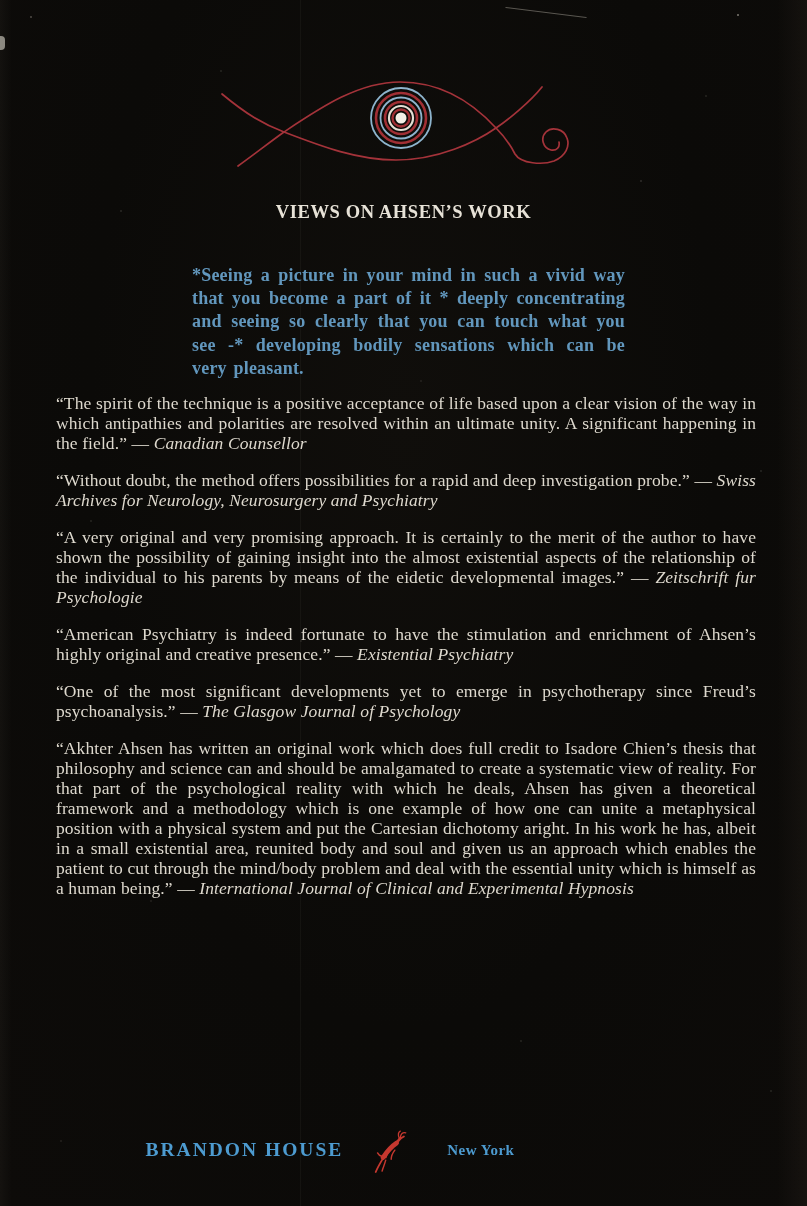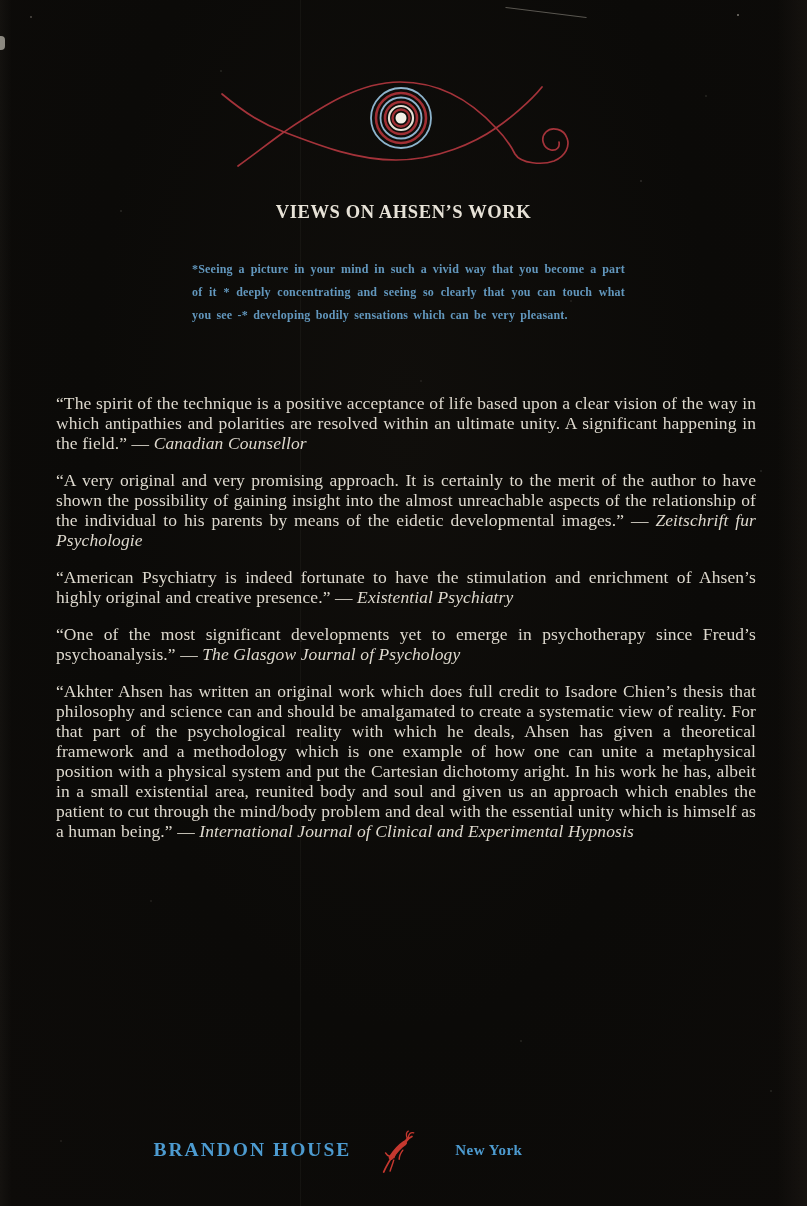--- a/index.html
+++ b/index.html
@@ -31,35 +31,35 @@
   .fish-logo{position:absolute;left:208px;top:74px;}
   
   .heading{
     position:absolute;left:0;top:202px;width:807px;
     text-align:center;font-weight:bold;font-size:18.5px;letter-spacing:0.6px;
     color:#e7e2d7;
   }
   
   .blurb{
     position:absolute;left:192px;top:246px;width:433px;
-    font-weight:bold;font-size:12px;line-height:23.2px;
+    font-weight:bold;font-size:18px;line-height:23.2px;
     text-align:justify;letter-spacing:0.2px;word-spacing:2px;
     color:#6297bd;
   }
   
   .quotes{
     position:absolute;left:56px;top:393px;width:700px;
     color:#ded9ce;font-size:17.5px;line-height:20px;
     text-align:justify;letter-spacing:0.1px;
   }
   .quotes p{margin:0 0 17px 0;}
   .quotes i{font-style:italic;}
   
   .publisher{
-    position:absolute;left:8px;top:1126px;width:660px;height:48px;
+    position:absolute;left:0;top:1126px;width:660px;height:48px;
     display:flex;align-items:center;justify-content:center;
   }
   .publisher .name{
     font-weight:bold;font-size:19.5px;letter-spacing:2px;color:#4d9bd0;
   }
   .publisher .city{
     font-weight:bold;font-size:15px;letter-spacing:0.5px;color:#4d9bd0;
   }
   .publisher .deer{margin:0 34px 0 30px;position:relative;top:2px;}
 </style>
@@ -88,21 +88,22 @@
       <circle cx="193" cy="44" r="5.5" stroke="none" fill="#f2efe6"></circle>
     </g>
   </svg>
 
   <div class="heading">VIEWS ON AHSEN’S WORK</div>
 
   <p class="blurb">*Seeing a picture in your mind in such a vivid way that you become a part of it * deeply concentrating and seeing so clearly that you can touch what you see -* developing bodily sensations which can be very pleasant.</p>
 
   <div class="quotes">
     <p><span>“The spirit of the technique is a positive acceptance of life based upon a clear vision of the way in which antipathies and polarities are resolved within an ultimate unity. A significant happening in the field.” — </span><i>Canadian Counsellor</i></p>
-    <p><span>“A very original and very promising approach. It is certainly to the merit of the author to have shown the possibility of gaining insight into the almost unreachable aspects of the relationship of the individual to his parents by means of the eidetic developmental images.” — </span><i>Zeitschrift fur Psychologie</i></p>
+    <p><span>“Without doubt, the method offers possibilities for a rapid and deep investigation probe.” — </span><i>Swiss Archives for Neurology, Neurosurgery and Psychiatry</i></p>
+    <p><span>“A very original and very promising approach. It is certainly to the merit of the author to have shown the possibility of gaining insight into the almost existential aspects of the relationship of the individual to his parents by means of the eidetic developmental images.” — </span><i>Zeitschrift fur Psychologie</i></p>
     <p><span>“American Psychiatry is indeed fortunate to have the stimulation and enrichment of Ahsen’s highly original and creative presence.” — </span><i>Existential Psychiatry</i></p>
     <p><span>“One of the most significant developments yet to emerge in psychotherapy since Freud’s psychoanalysis.” — </span><i>The Glasgow Journal of Psychology</i></p>
     <p><span>“Akhter Ahsen has written an original work which does full credit to Isadore Chien’s thesis that philosophy and science can and should be amalgamated to create a systematic view of reality. For that part of the psychological reality with which he deals, Ahsen has given a theoretical framework and a methodology which is one example of how one can unite a metaphysical position with a physical system and put the Cartesian dichotomy aright. In his work he has, albeit in a small existential area, reunited body and soul and given us an approach which enables the patient to cut through the mind/body problem and deal with the essential unity which is himself as a human being.” — </span><i>International Journal of Clinical and Experimental Hypnosis</i></p>
   </div>
 
   <div class="publisher">
     <span class="name">BRANDON HOUSE</span>
     <svg class="deer" width="40" height="46" viewBox="0 0 44 48">
       <g fill="none" stroke-linecap="round" stroke="#c5382f">
         <path stroke-width="5.2" d="M11,30 C15,24 20,18 26,14"></path>

